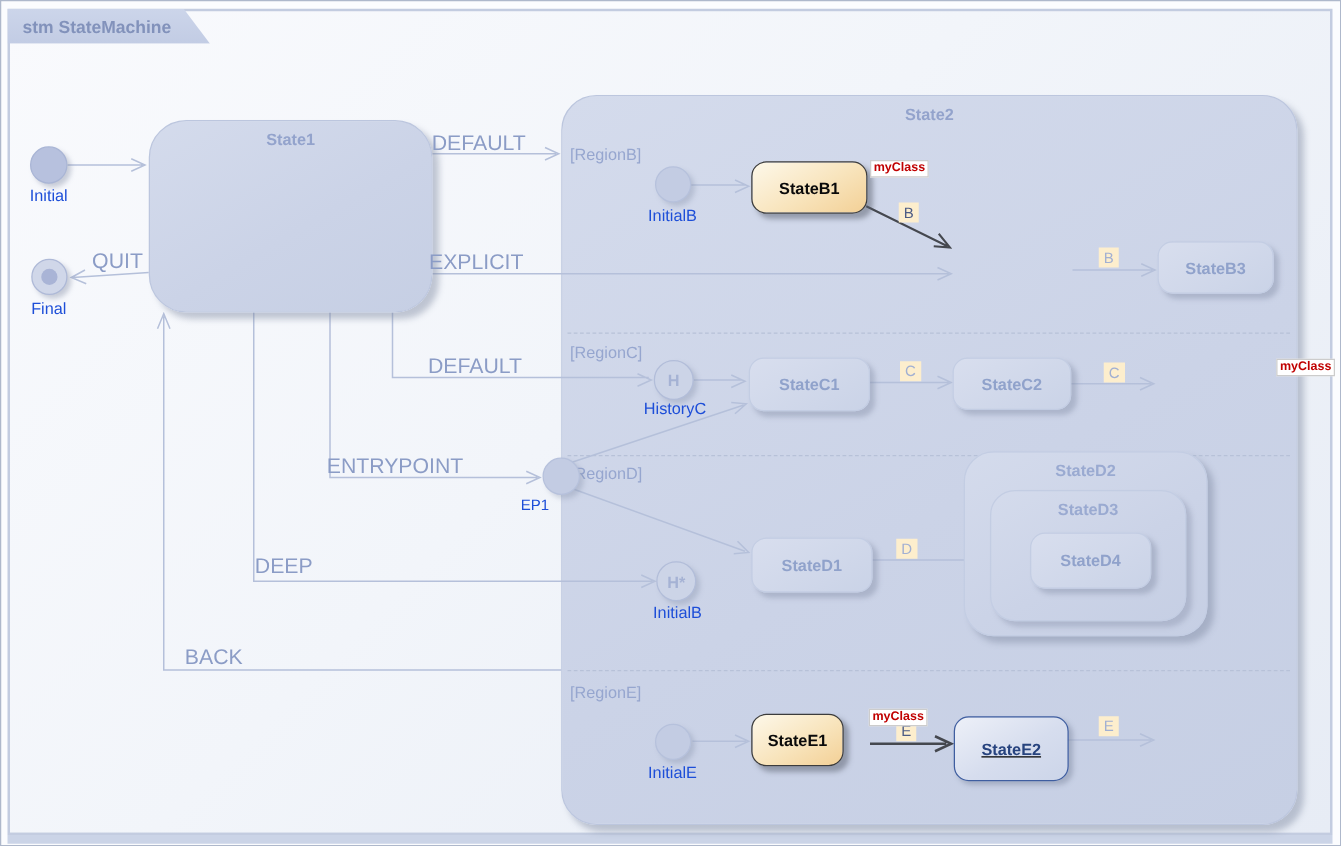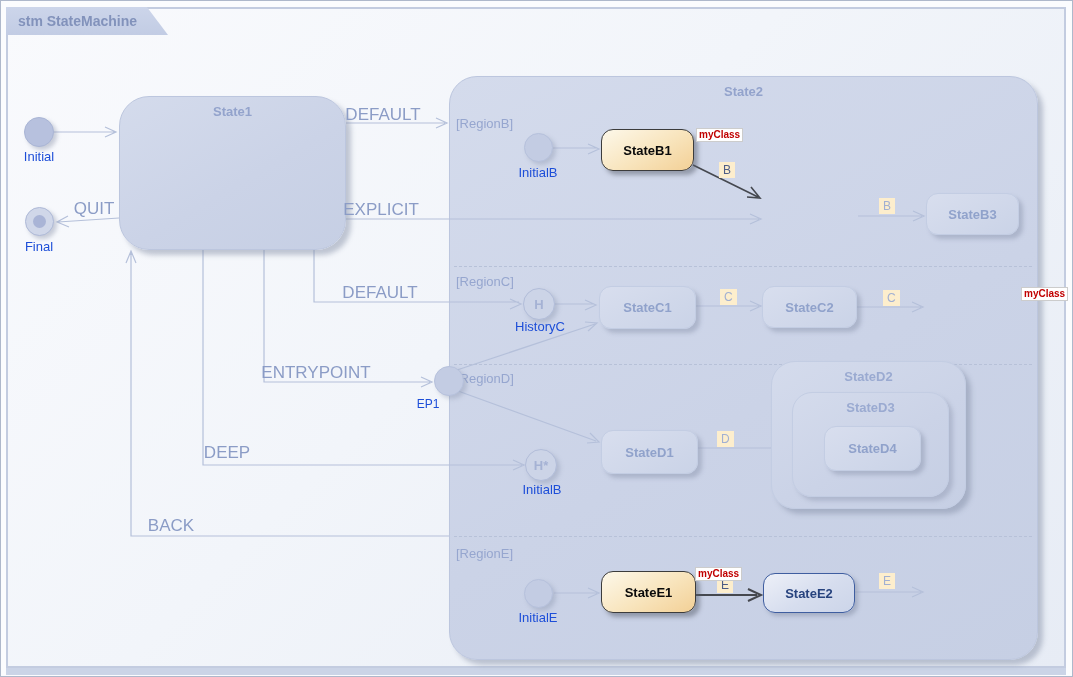--- a/index.html
+++ b/index.html
@@ -151,22 +151,22 @@
   </div>
   <div class="big z4" style="left:791px;top:391px;width:157px;height:105px;border-radius:20px;border-color:#c3cde3;box-shadow:4px 4px 4px rgba(125,135,160,.35);">
     <div class="title" style="color:#9aaad1;">StateD3</div>
   </div>
   <div class="st ghost z4" style="left:823px;top:425px;width:97px;height:45px;">
     <span class="nm">StateD4</span>
   </div>
 
   <div class="circ p-init-soft z4" style="left:523px;top:578px;width:29px;height:29px;"></div>
   <div class="node-cap z5" style="left:537px;top:609px;">InitialE</div>
-  <div class="st active z4" style="left:600px;top:570px;width:95px;height:42px;">
+  <div class="st active z4" style="left:600px;top:570px;width:74px;height:42px;">
     <span class="nm">StateE1</span>
   </div>
   <div class="trigger dark z5" style="left:716px;top:576px;">E</div>
   <div class="stereo" style="left:694px;top:566px;">myClass</div>
-  <div class="st current z4" style="left:762px;top:572px;width:92px;height:40px;">
+  <div class="st current z4" style="left:762px;top:572px;width:92px;height:52px;text-decoration:underline;">
     <span class="nm">StateE2</span>
   </div>
   <div class="trigger z5" style="left:878px;top:572px;">E</div>
 </div>
 
 </body></html>

